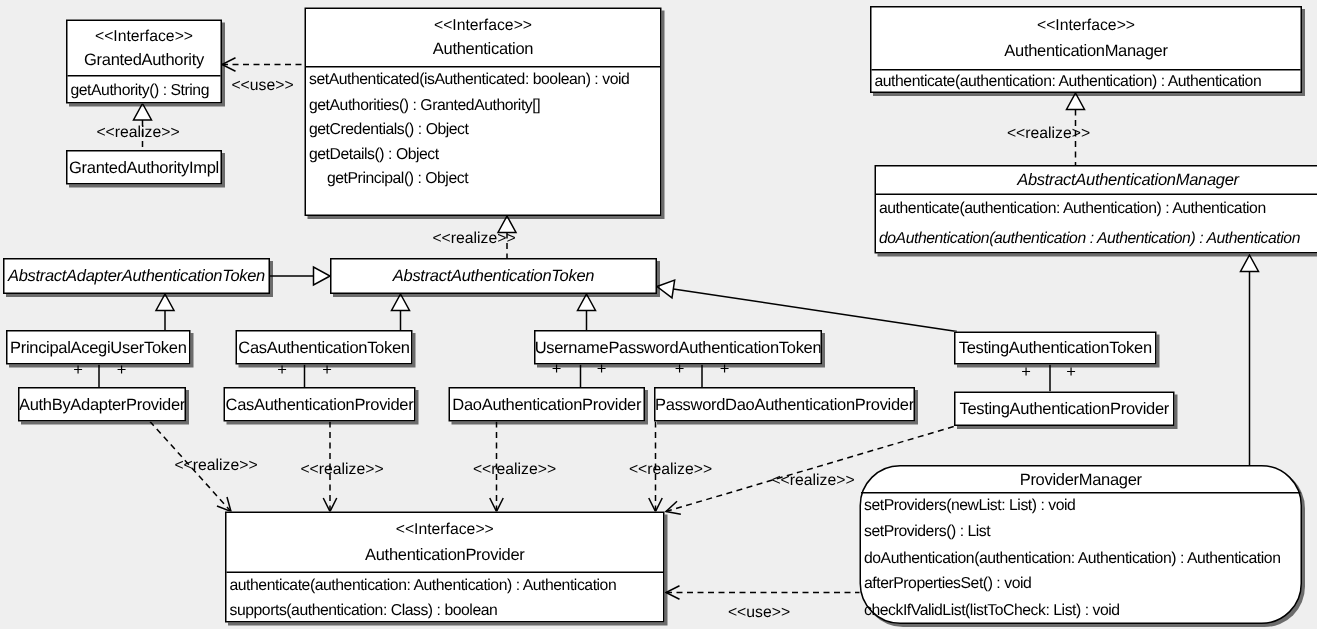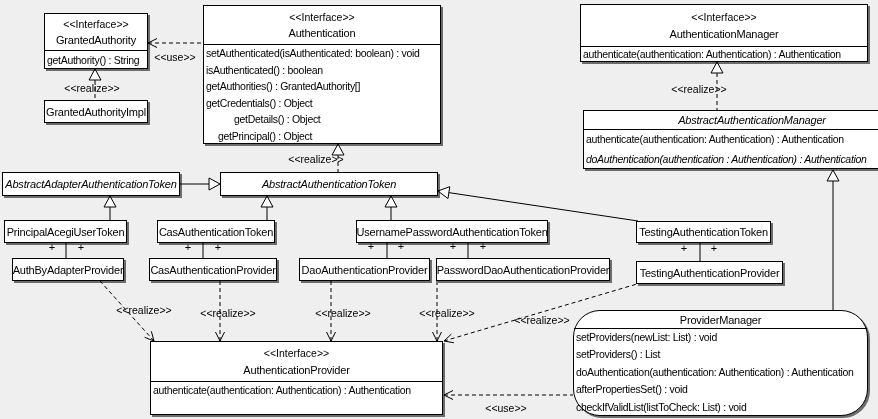--- a/index.html
+++ b/index.html
@@ -115,24 +115,23 @@
         <div class="name">GrantedAuthorityImpl</div>
       </div>
     </div>
     <div class="uml-class" style="left: 203px; top: 5px; width: 238px; height: 139px;">
       <div class="title" style="height: 38px;">
         <div class="stereo">&lt;&lt;Interface&gt;&gt;</div>
         <div class="name">Authentication</div>
       </div>
       <div class="methods">
         <div class="method" style="height: 16.5px; line-height: 16.5px;">setAuthenticated(isAuthenticated: boolean) : void</div>
-        <div class="method" style="height: 16.5px; line-height: 16.5px;">isAuthenticated() : boolean</div>
         <div class="method" style="height: 16.5px; line-height: 16.5px;">getAuthorities() : GrantedAuthority[]</div>
         <div class="method" style="height: 16.5px; line-height: 16.5px;">getCredentials() : Object</div>
-        <div class="method" style="height: 16.5px; line-height: 16.5px; margin-left: 28px;">getDetails() : Object</div>
+        <div class="method" style="height: 16.5px; line-height: 16.5px;">getDetails() : Object</div>
         <div class="method" style="height: 16.5px; line-height: 16.5px; margin-left: 12px;">getPrincipal() : Object</div>
       </div>
     </div>
     <div class="uml-class" style="left: 580px; top: 4px; width: 288px; height: 58px;">
       <div class="title" style="height: 41px;">
         <div class="stereo">&lt;&lt;Interface&gt;&gt;</div>
         <div class="name">AuthenticationManager</div>
       </div>
       <div class="methods">
         <div class="method" style="height: 15px; line-height: 15px;">authenticate(authentication: Authentication) : Authentication</div>
@@ -202,20 +201,21 @@
         <div class="name">TestingAuthenticationProvider</div>
       </div>
     </div>
     <div class="uml-class" style="left: 150px; top: 341px; width: 293px; height: 74px;">
       <div class="title" style="height: 39px;">
         <div class="stereo">&lt;&lt;Interface&gt;&gt;</div>
         <div class="name">AuthenticationProvider</div>
       </div>
       <div class="methods">
         <div class="method" style="height: 16.5px; line-height: 16.5px;">authenticate(authentication: Authentication) : Authentication</div>
+        <div class="method" style="height: 16.5px; line-height: 16.5px;">supports(authentication: Class) : boolean</div>
       </div>
     </div>
     <div class="uml-class" style="left: 573px; top: 310px; width: 295px; height: 106px; border-radius: 27px;">
       <div class="title" style="height: 17px;">
         <div class="name">ProviderManager</div>
       </div>
       <div class="methods">
         <div class="method" style="height: 17.4px; line-height: 17.4px;">setProviders(newList: List) : void</div>
         <div class="method" style="height: 17.4px; line-height: 17.4px;">setProviders() : List</div>
         <div class="method" style="height: 17.4px; line-height: 17.4px;">doAuthentication(authentication: Authentication) : Authentication</div>

